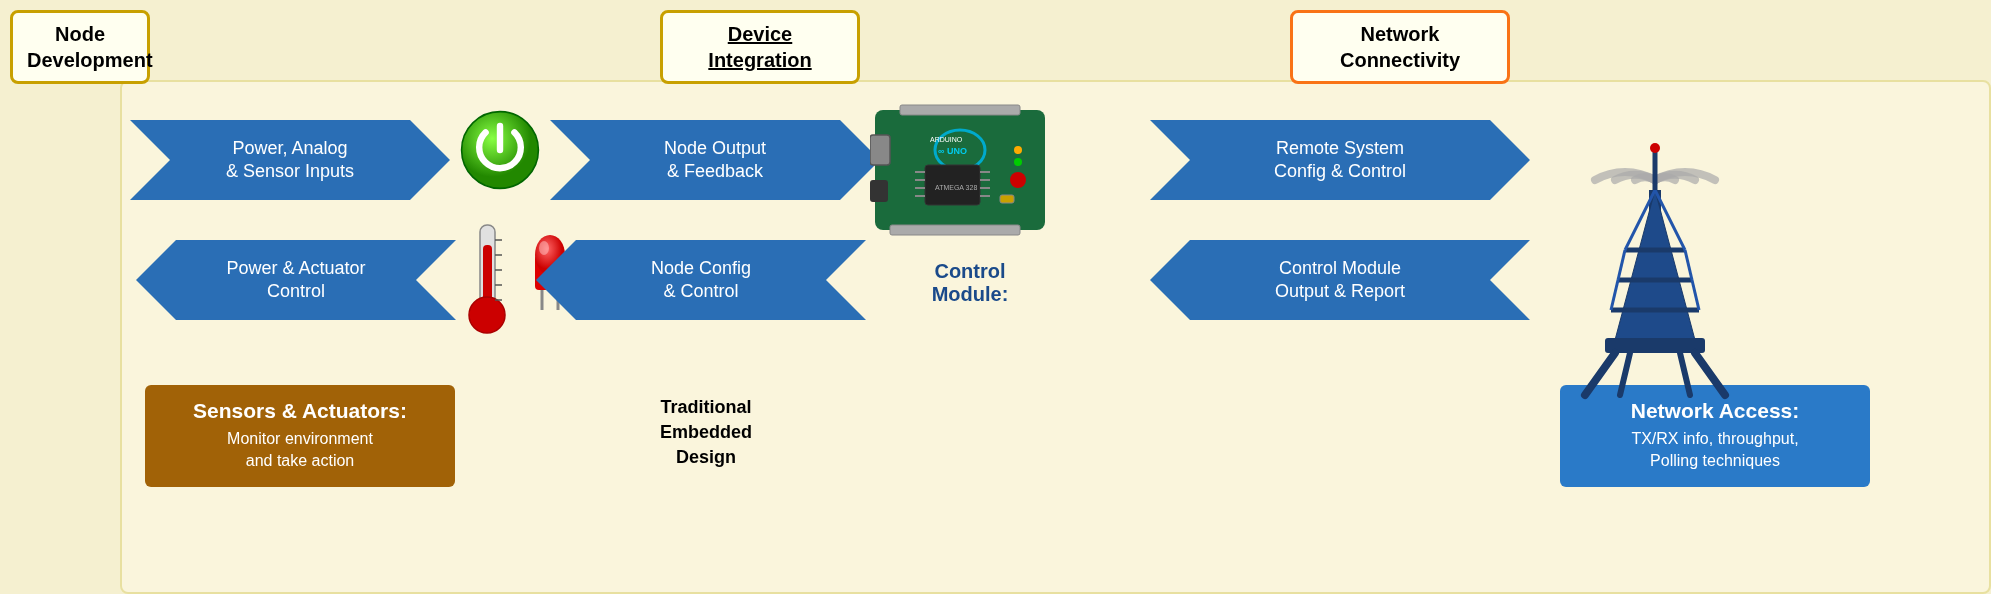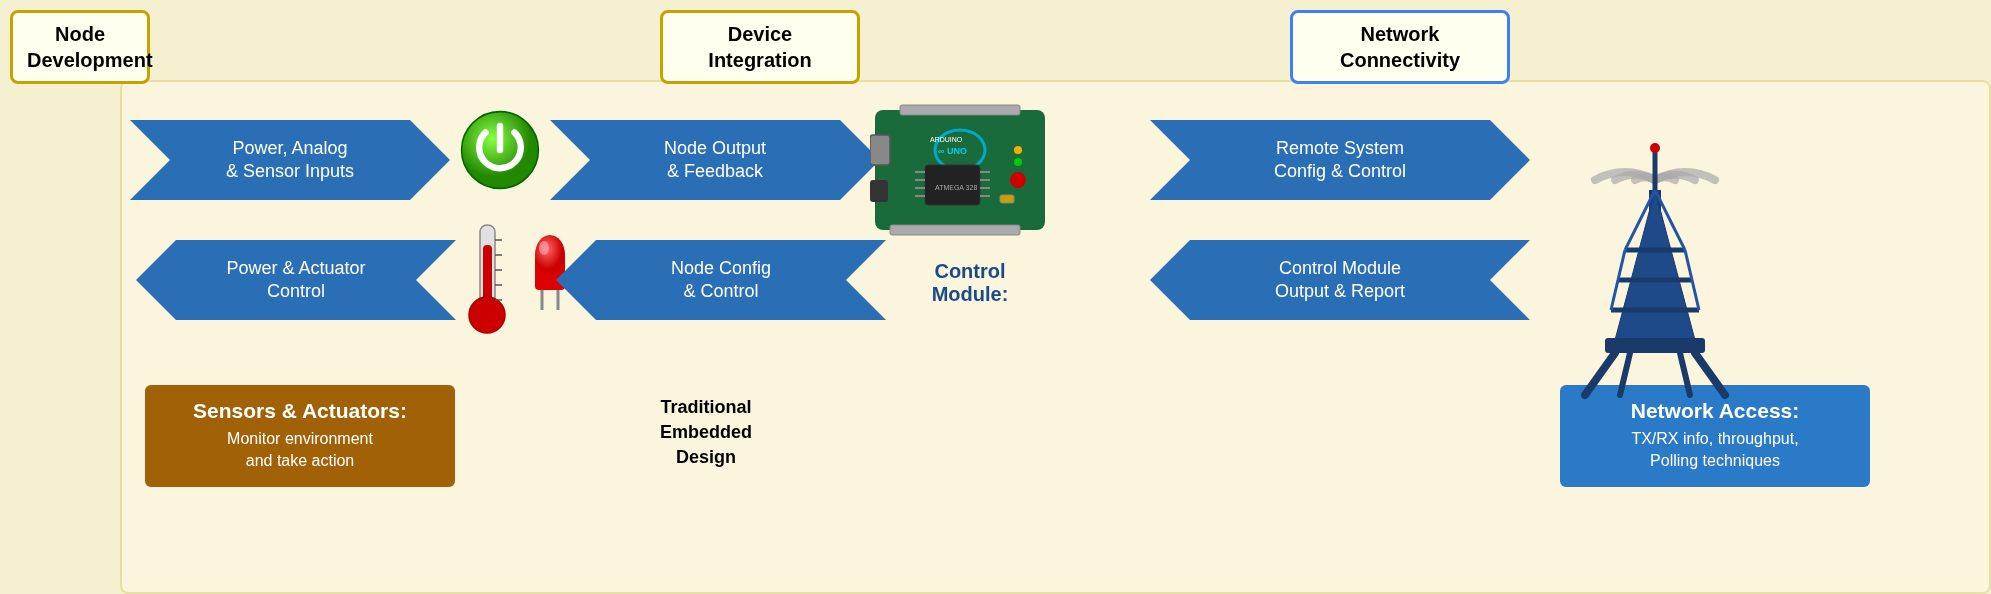--- a/index.html
+++ b/index.html
@@ -57,21 +57,21 @@
       z-index: 10;
       width: 200px;
     }
 
     
     .network-conn-box {
       position: absolute;
       top: 10px;
       left: 1290px;
       background: #fffff0;
-      border: 3px solid #3b82f6;
+      border: 3px solid #f97316;
       border-radius: 8px;
       padding: 8px 18px;
       font-weight: bold;
       font-size: 20px;
       text-align: center;
       line-height: 1.3;
       z-index: 10;
       width: 220px;
     }
 
@@ -120,21 +120,21 @@
     .arrow-node-output {
       top: 120px;
       left: 550px;
       width: 330px;
       height: 80px;
     }
 
     
     .arrow-node-config {
       top: 240px;
-      left: 556px;
+      left: 536px;
       width: 330px;
       height: 80px;
       clip-path: polygon(40px 0, 100% 0, calc(100% - 40px) 50%, 100% 100%, 40px 100%, 0 50%);
     }
 
     
     .arrow-remote-system {
       top: 120px;
       left: 1150px;
       width: 380px;
@@ -260,21 +260,21 @@
 <body>
 
 <div class="node-dev-box">
   <span style="white-space: pre-line;">Node
 Development</span>
 </div>
 
 <div class="main-bg"></div>
 
 <div class="device-integration-box">
-  <span style="white-space: pre-line;">Device
+  <span style="white-space: pre-line; text-decoration: underline;">Device
 Integration</span>
 </div>
 
 <div class="network-conn-box">
   <span style="white-space: pre-line;">Network
 Connectivity</span>
 </div>
 
 <div class="arrow arrow-right arrow-power-analog">
   <span class="arrow-text" style="white-space: pre-line;">Power, Analog

